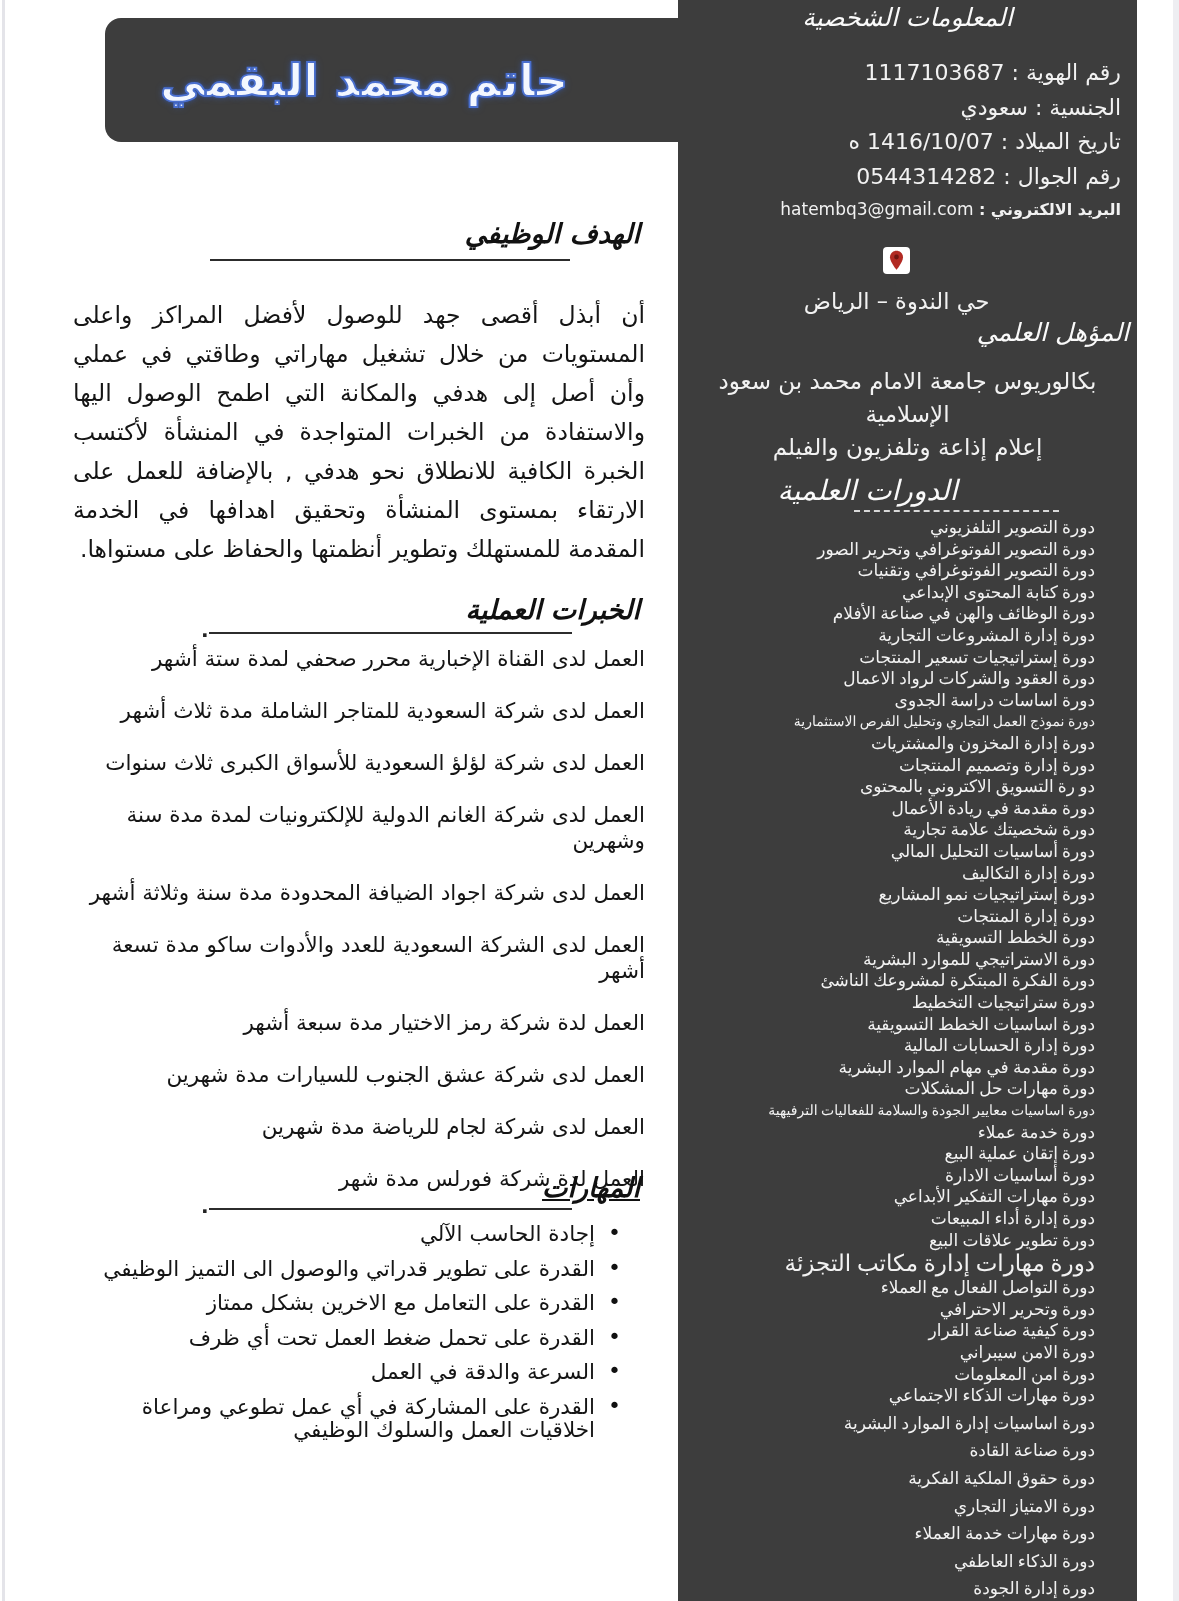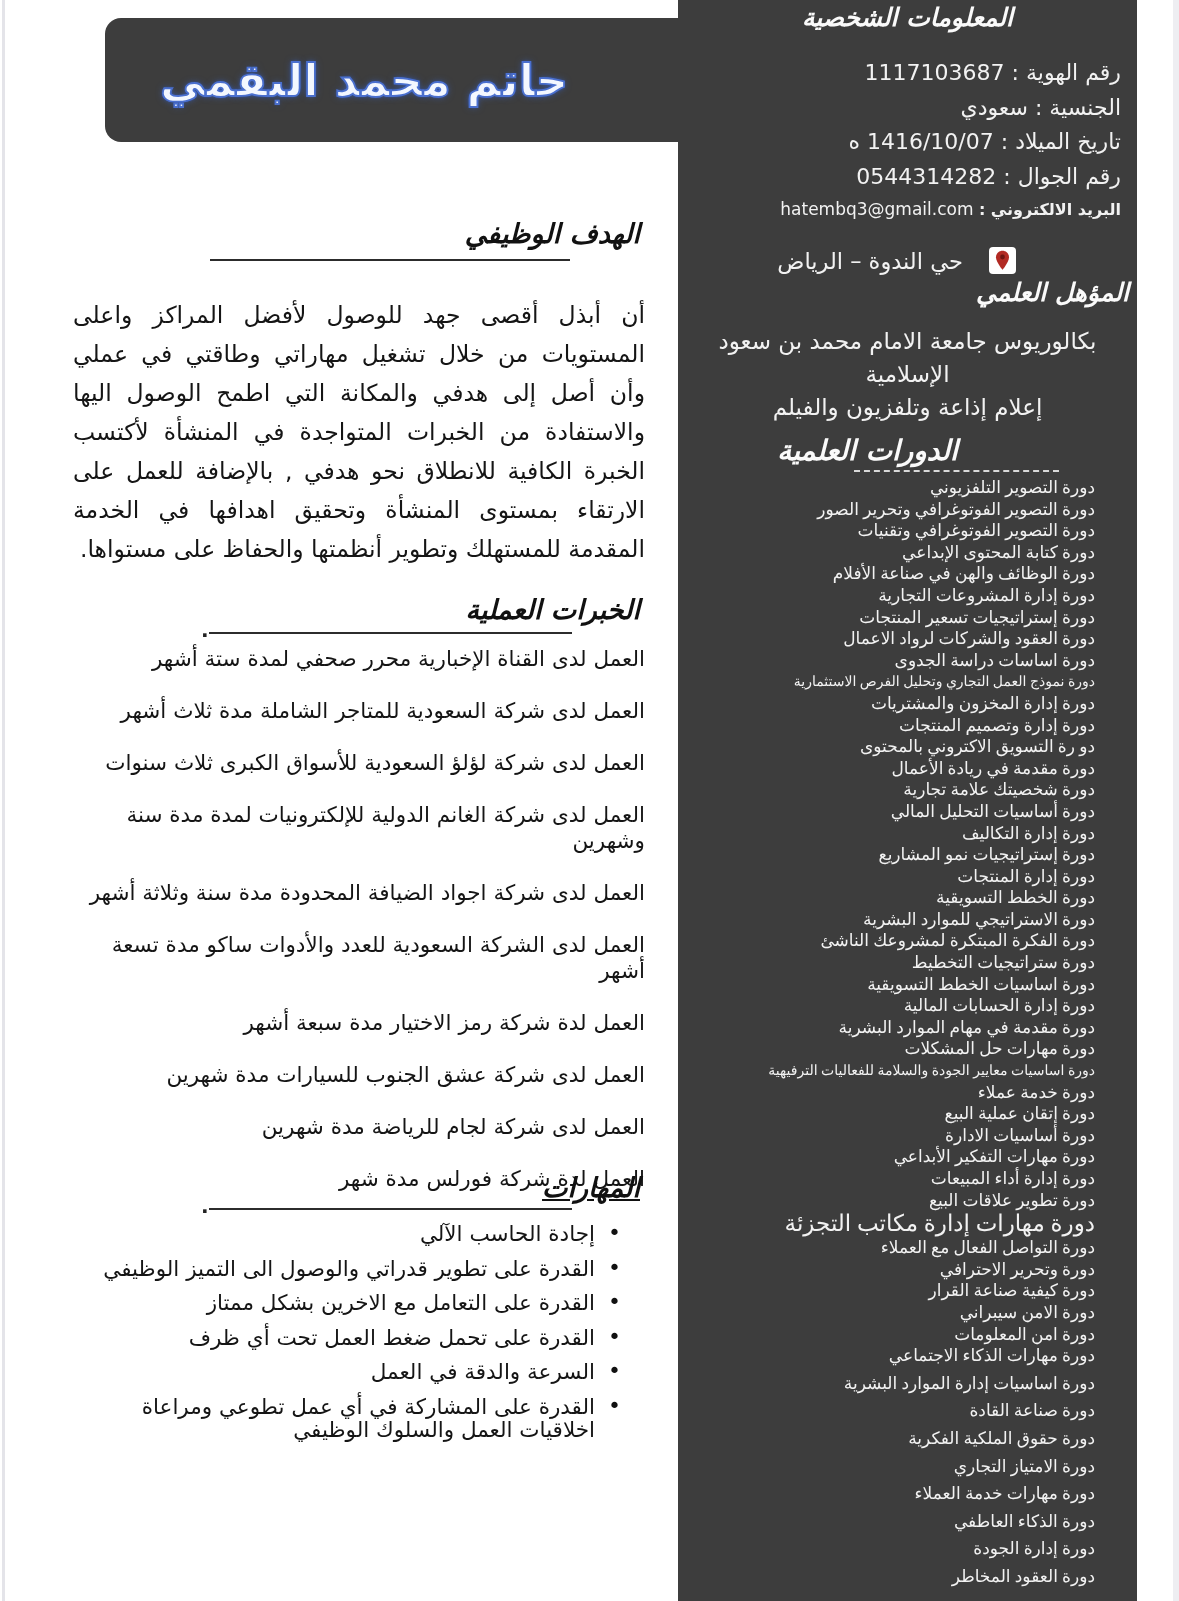--- a/index.html
+++ b/index.html
@@ -10,30 +10,30 @@
   
   .edge-left{position:absolute;left:2px;top:0;width:3px;height:100%;background:#e4e4e9;}
   .edge-right{position:absolute;right:0;top:0;width:6px;height:100%;background:#eeeef2;}
 
   
   .sidebar{
     position:absolute;left:678px;top:0;width:459px;height:1601px;
     background:#3d3d3d;color:#f2f2f2;direction:rtl;box-sizing:border-box;
   }
   .sb-h{
-    font-weight:bold;font-style:italic;color:#fafafa;letter-spacing:.5px;
+    font-weight:normal;font-style:italic;color:#fafafa;letter-spacing:.5px;
   }
   .sb-h.personal{font-size:25px;text-align:center;padding-top:3px;}
   .info-lines{margin-top:24px;padding-right:16px;font-size:22px;line-height:34.5px;text-align:right;}
   .email-line{padding-right:16px;font-size:17px;line-height:26px;text-align:right;margin-top:2px;}
   .email-line .lbl{font-weight:bold;font-size:16px;}
   .email-line .val{direction:ltr;unicode-bidi:embed;}
   .loc-row{
-    display:flex;align-items:center;justify-content:center;gap:26px;
-    margin-top:24px;padding-right:22px;font-size:22.5px;
+    display:flex;align-items:center;justify-content:flex-start;gap:14px;
+    margin-top:24px;padding-right:22px;font-size:22.5px;flex-direction:column;
   }
   .pin-box{
     width:27px;height:27px;background:#ffffff;border-radius:4px;flex:0 0 auto;
     display:flex;align-items:center;justify-content:center;
   }
   .sb-h.qual{font-size:25px;text-align:right;padding-right:8px;margin-top:4px;}
   .edu-lines{margin-top:18px;text-align:center;font-size:23px;line-height:33px;}
   .sb-h.courses-t{font-size:28px;text-align:center;padding-right:80px;margin-top:10px;}
   .courses-underline{
     width:205px;border-bottom:2px dashed #d8d8d8;margin:3px 78px 5px auto;

